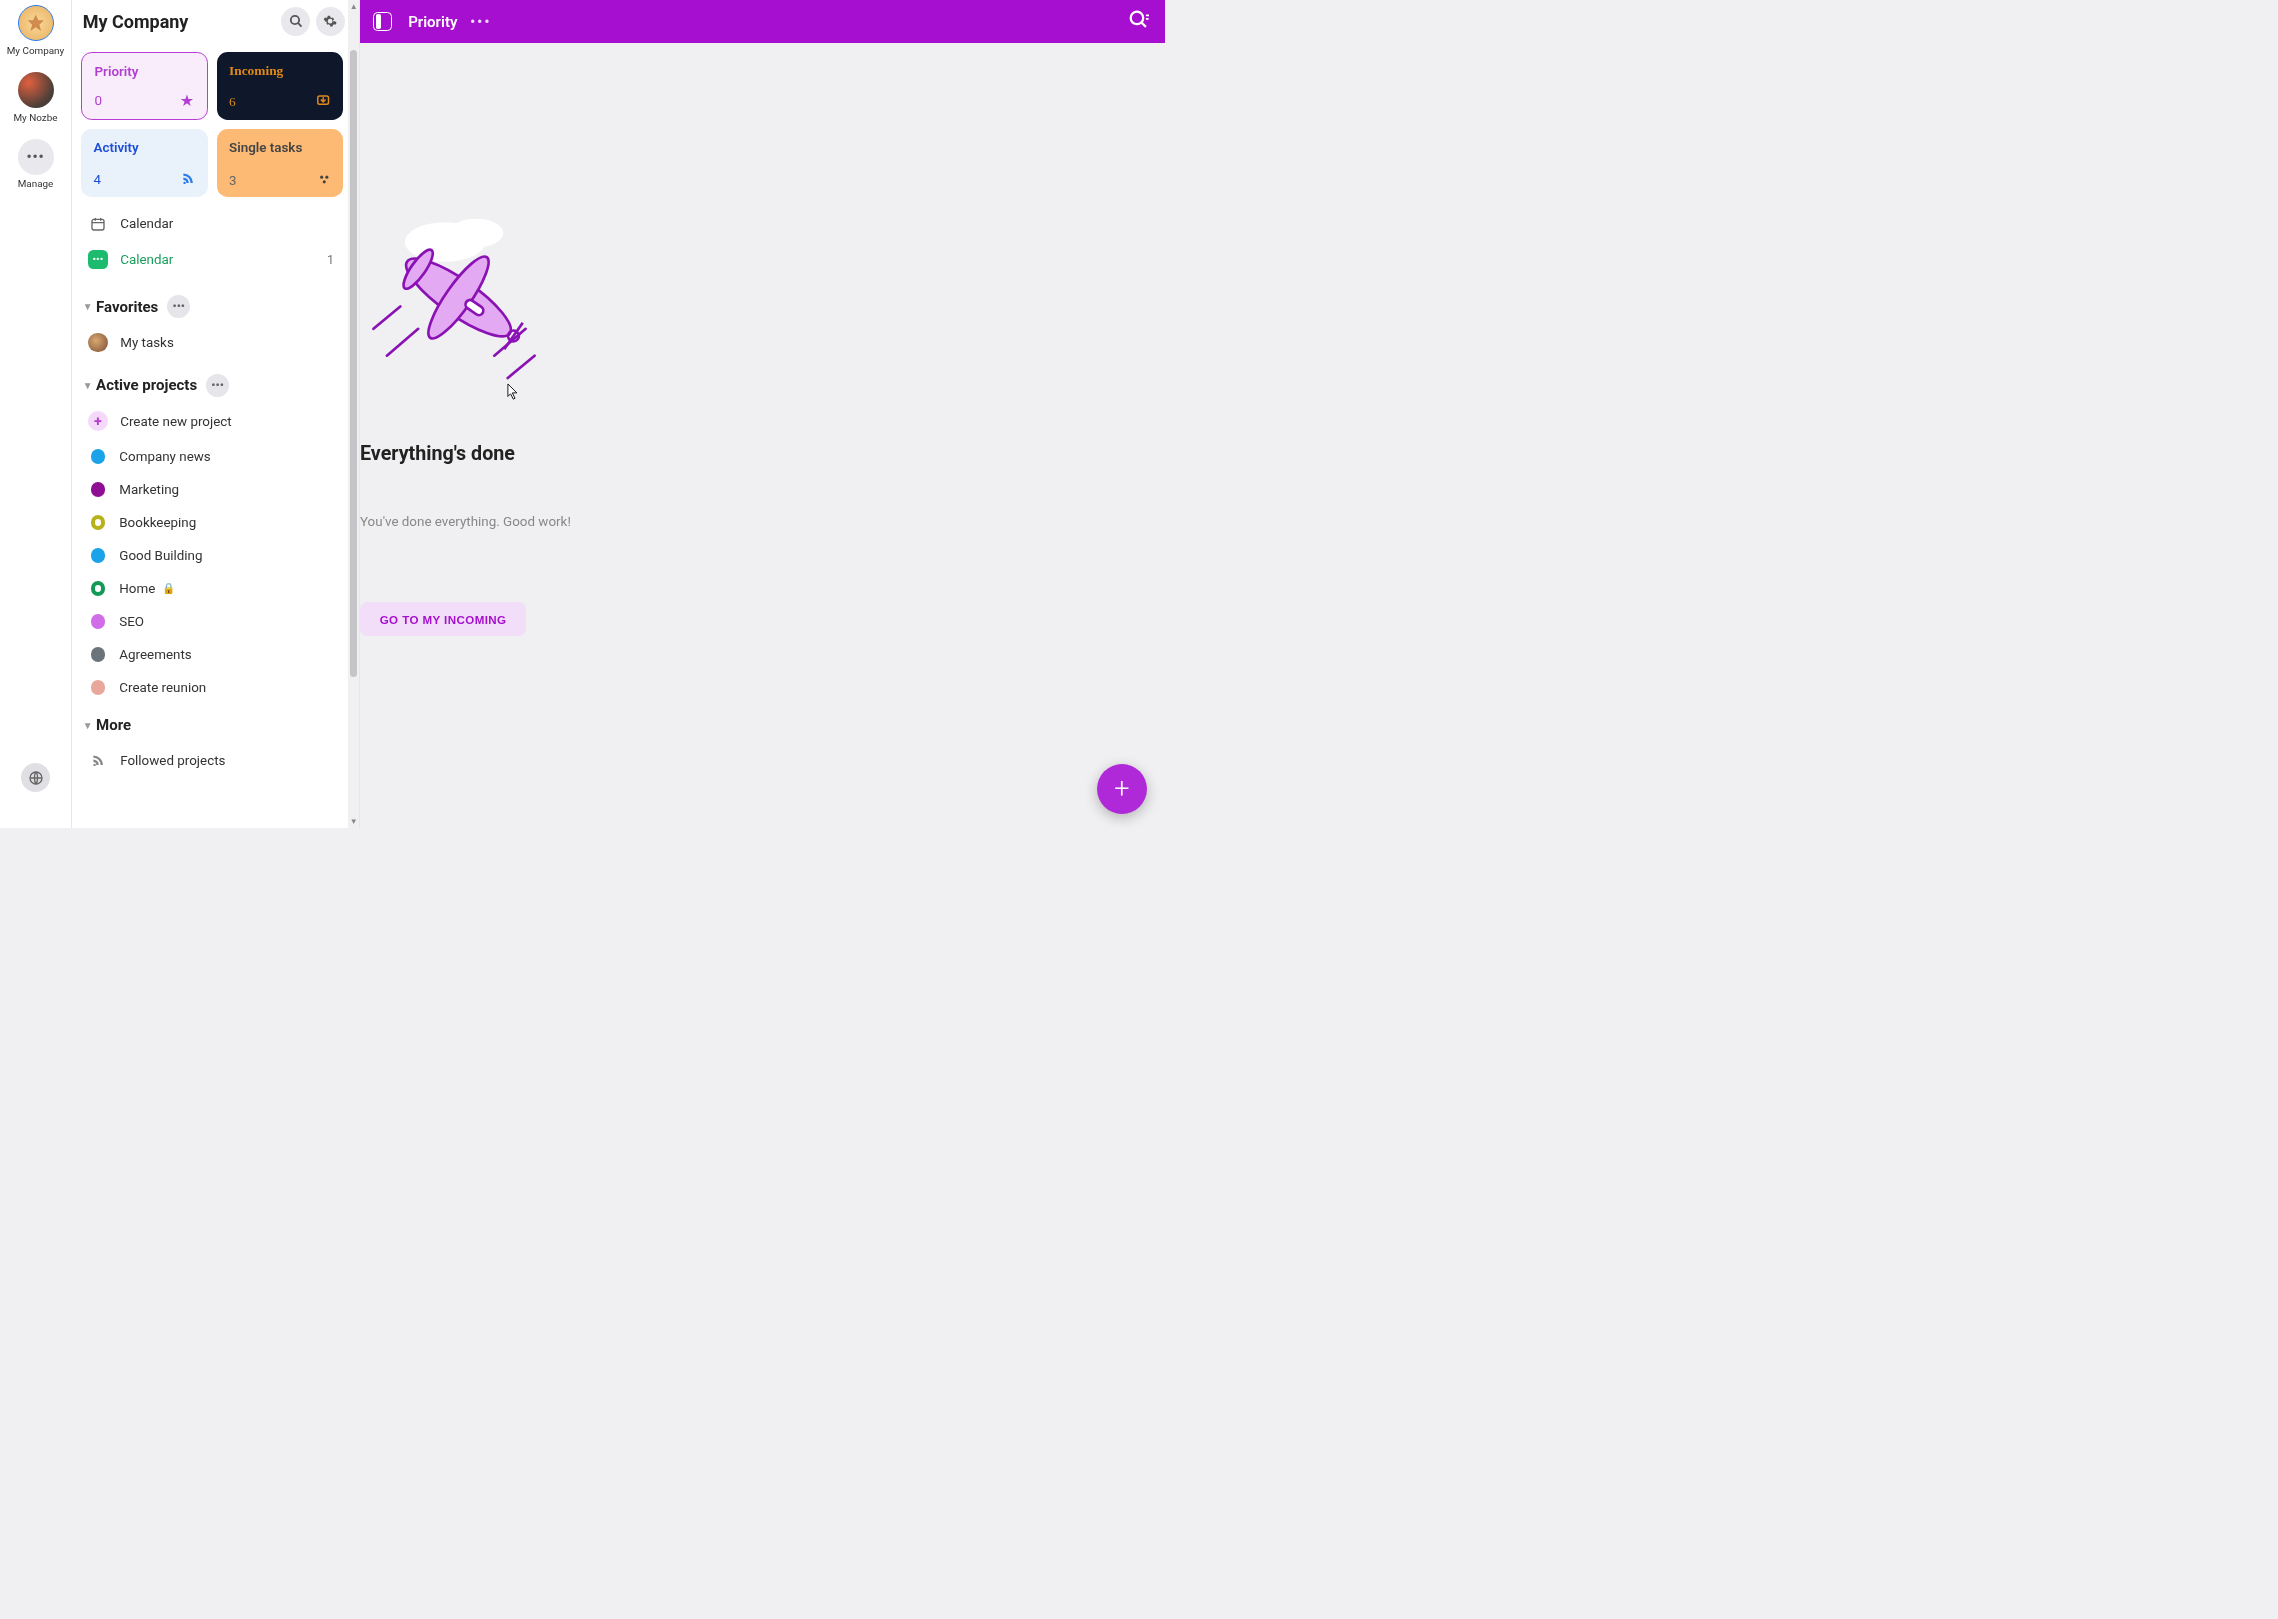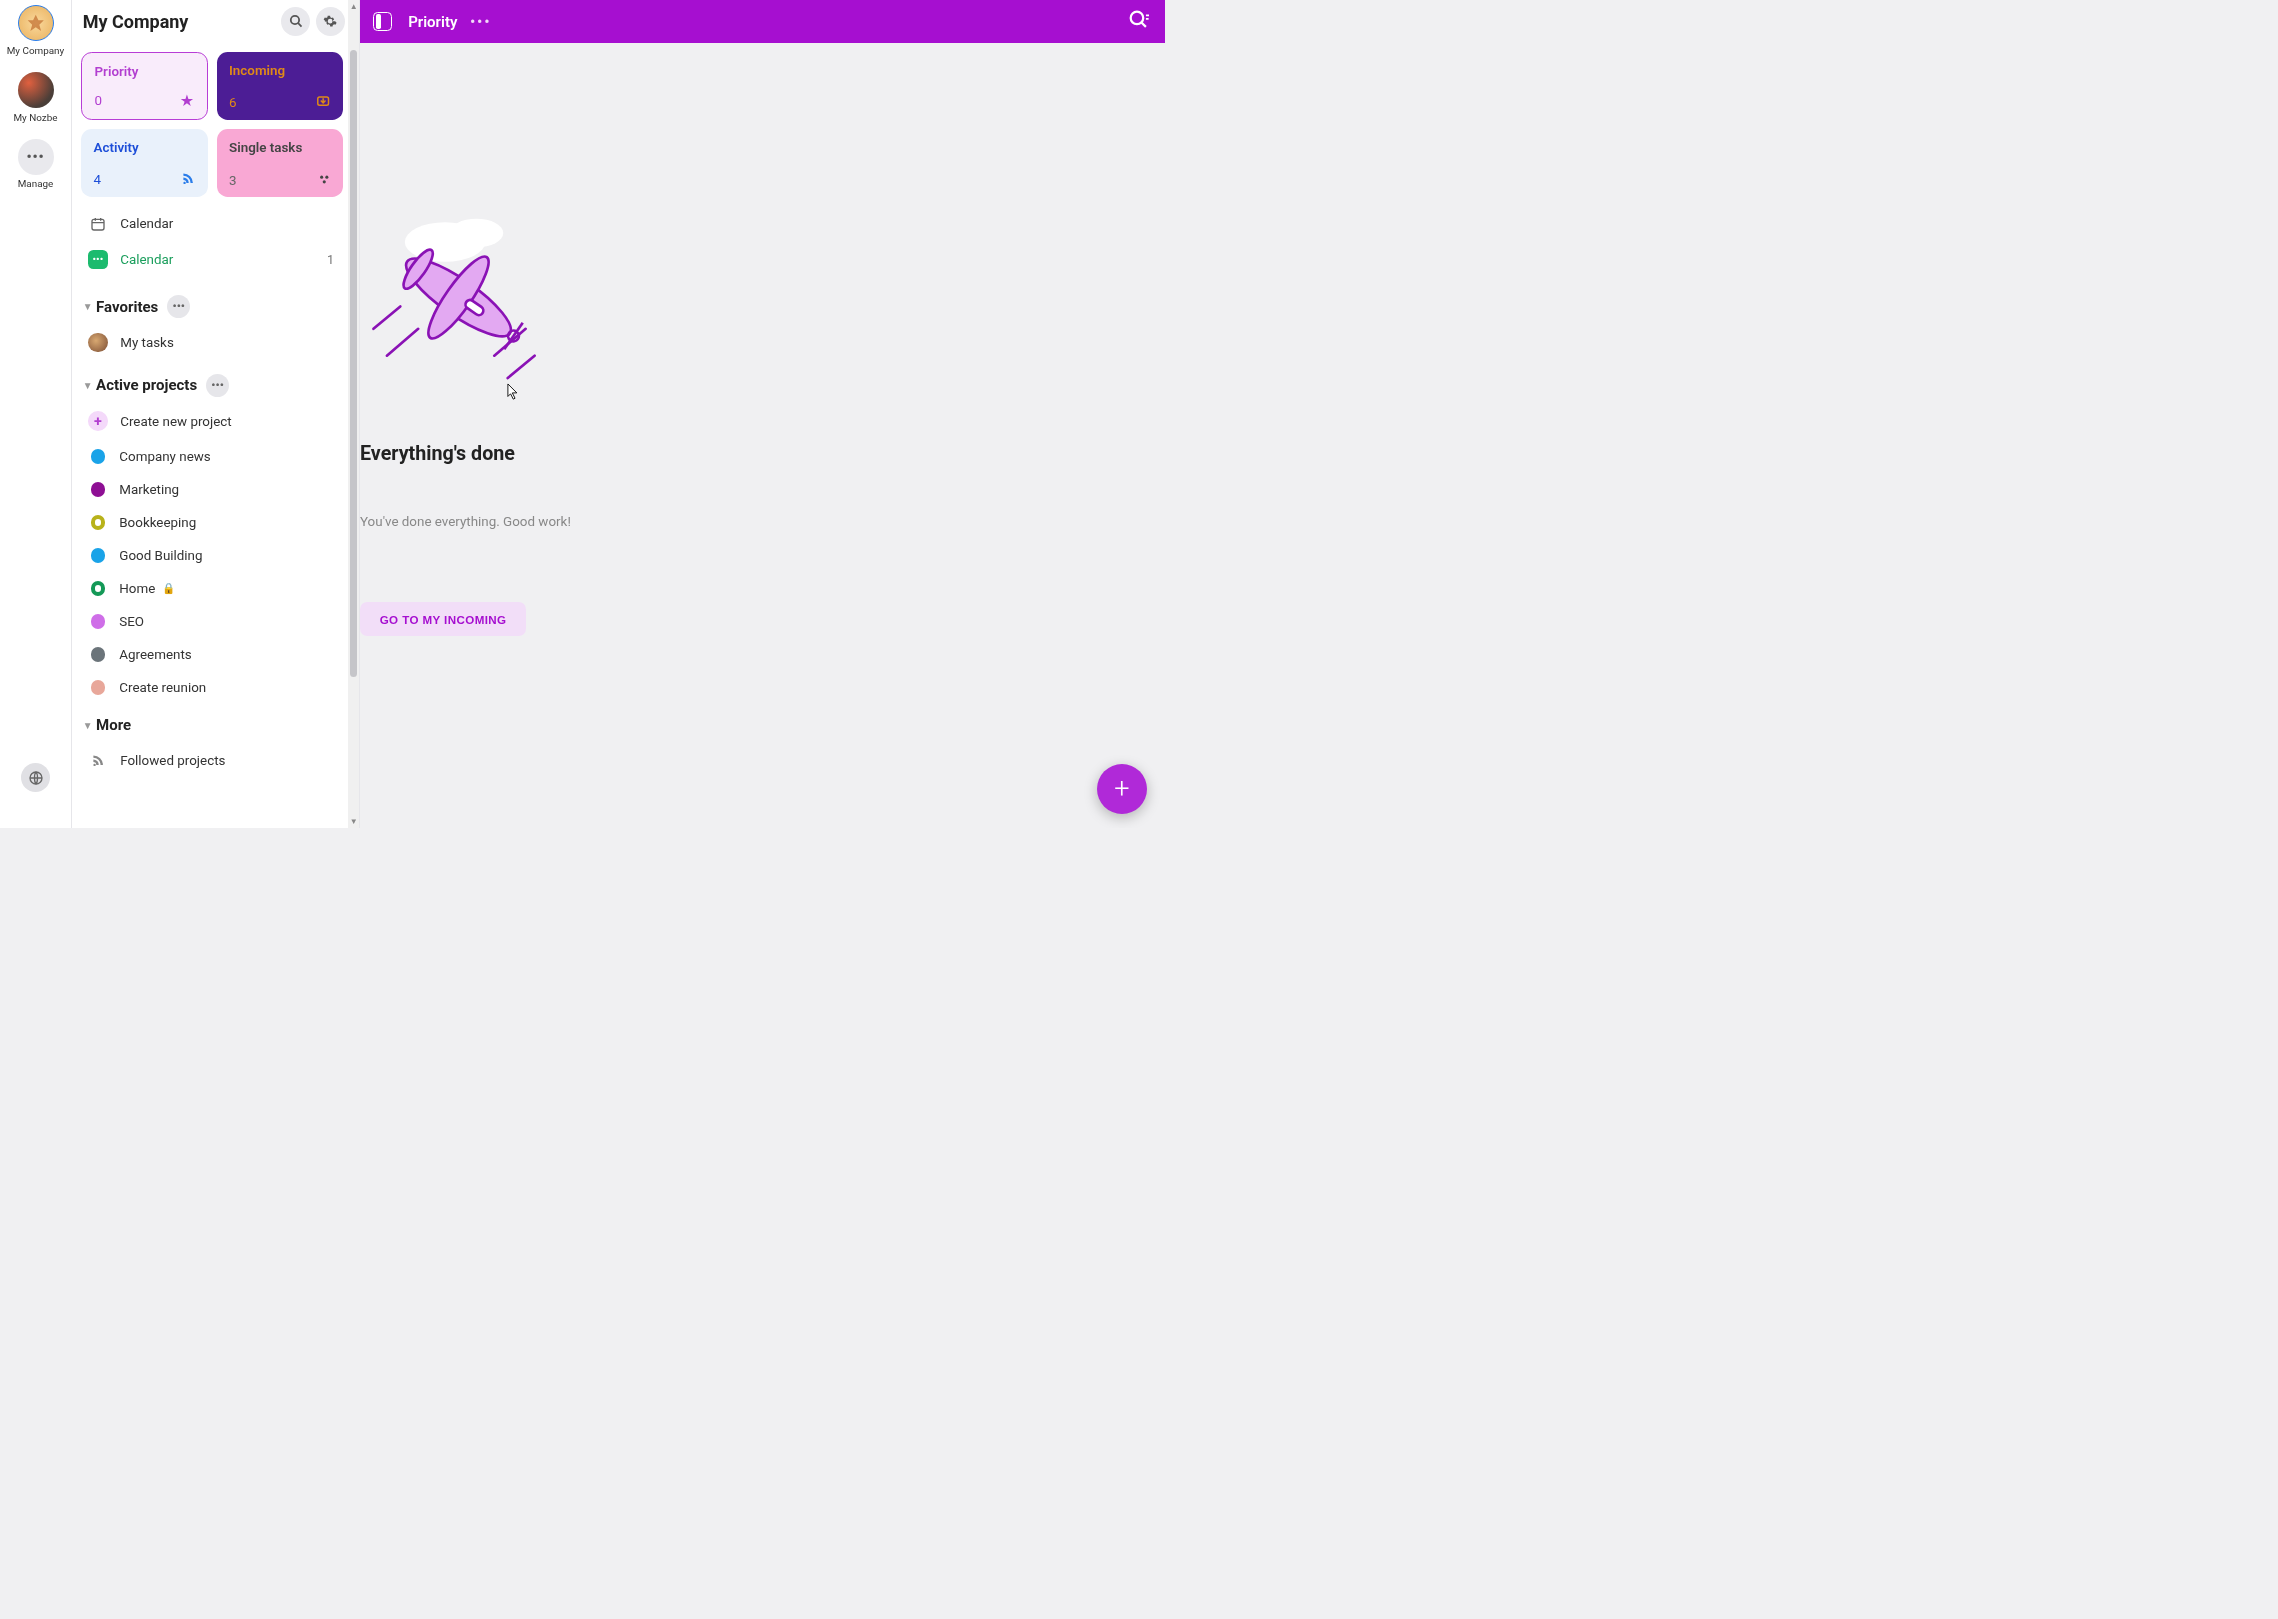--- a/index.html
+++ b/index.html
@@ -112,25 +112,25 @@
 }
 .tile .tile-title { font-size: 13.4px; font-weight: 600; }
 .tile .tile-row { display: flex; align-items: center; justify-content: space-between; }
 .tile .tile-count { font-size: 13.4px; }
 
 .tile.priority {
   background: #f9ecfb;
   border: 1.3px solid #b83dd6;
 }
 .tile.priority .tile-title, .tile.priority .tile-count { color: #b23ed0; }
-.tile.incoming { background: #4c1d95; }
+.tile.incoming { background: #0f172a; font-family: Liberation Serif, serif; }
 .tile.incoming .tile-title, .tile.incoming .tile-count { color: #e08a17; }
 .tile.activity { background: #e9f1fb; }
 .tile.activity .tile-title, .tile.activity .tile-count { color: #1d4ed8; }
-.tile.single { background: #f9a8d4; }
+.tile.single { background: #fdba74; }
 .tile.single .tile-title { color: #444; }
 .tile.single .tile-count { color: #666; }
 
 .side-list { padding: 5.4px 0; }
 .side-row {
   display: flex; align-items: center;
   padding: 8px 25px 8px 16px;
   cursor: pointer;
   font-size: 13.4px;
   color: #333;

